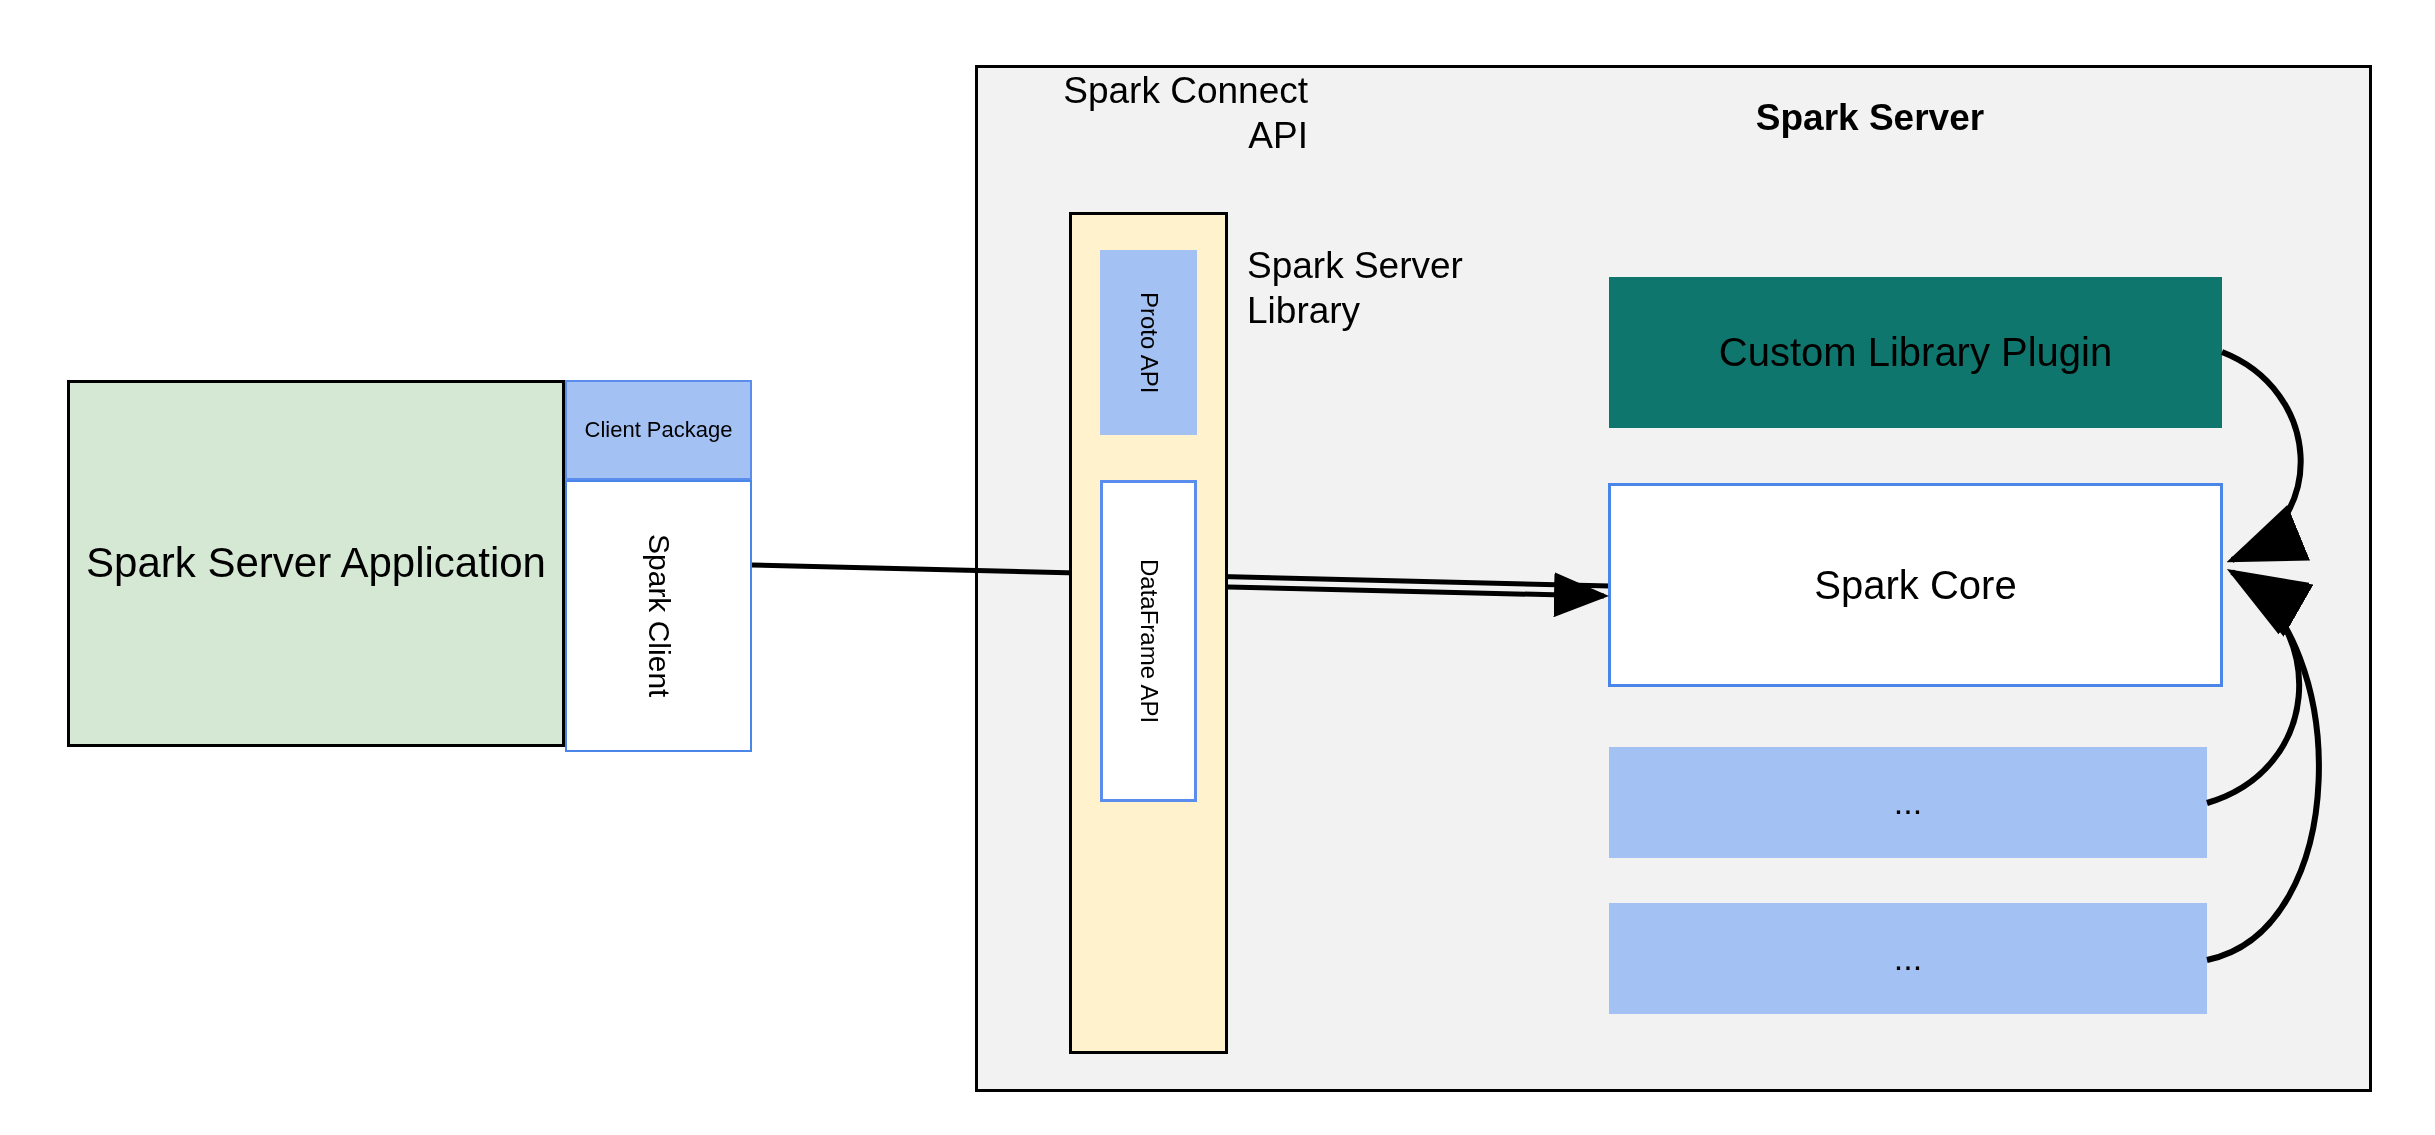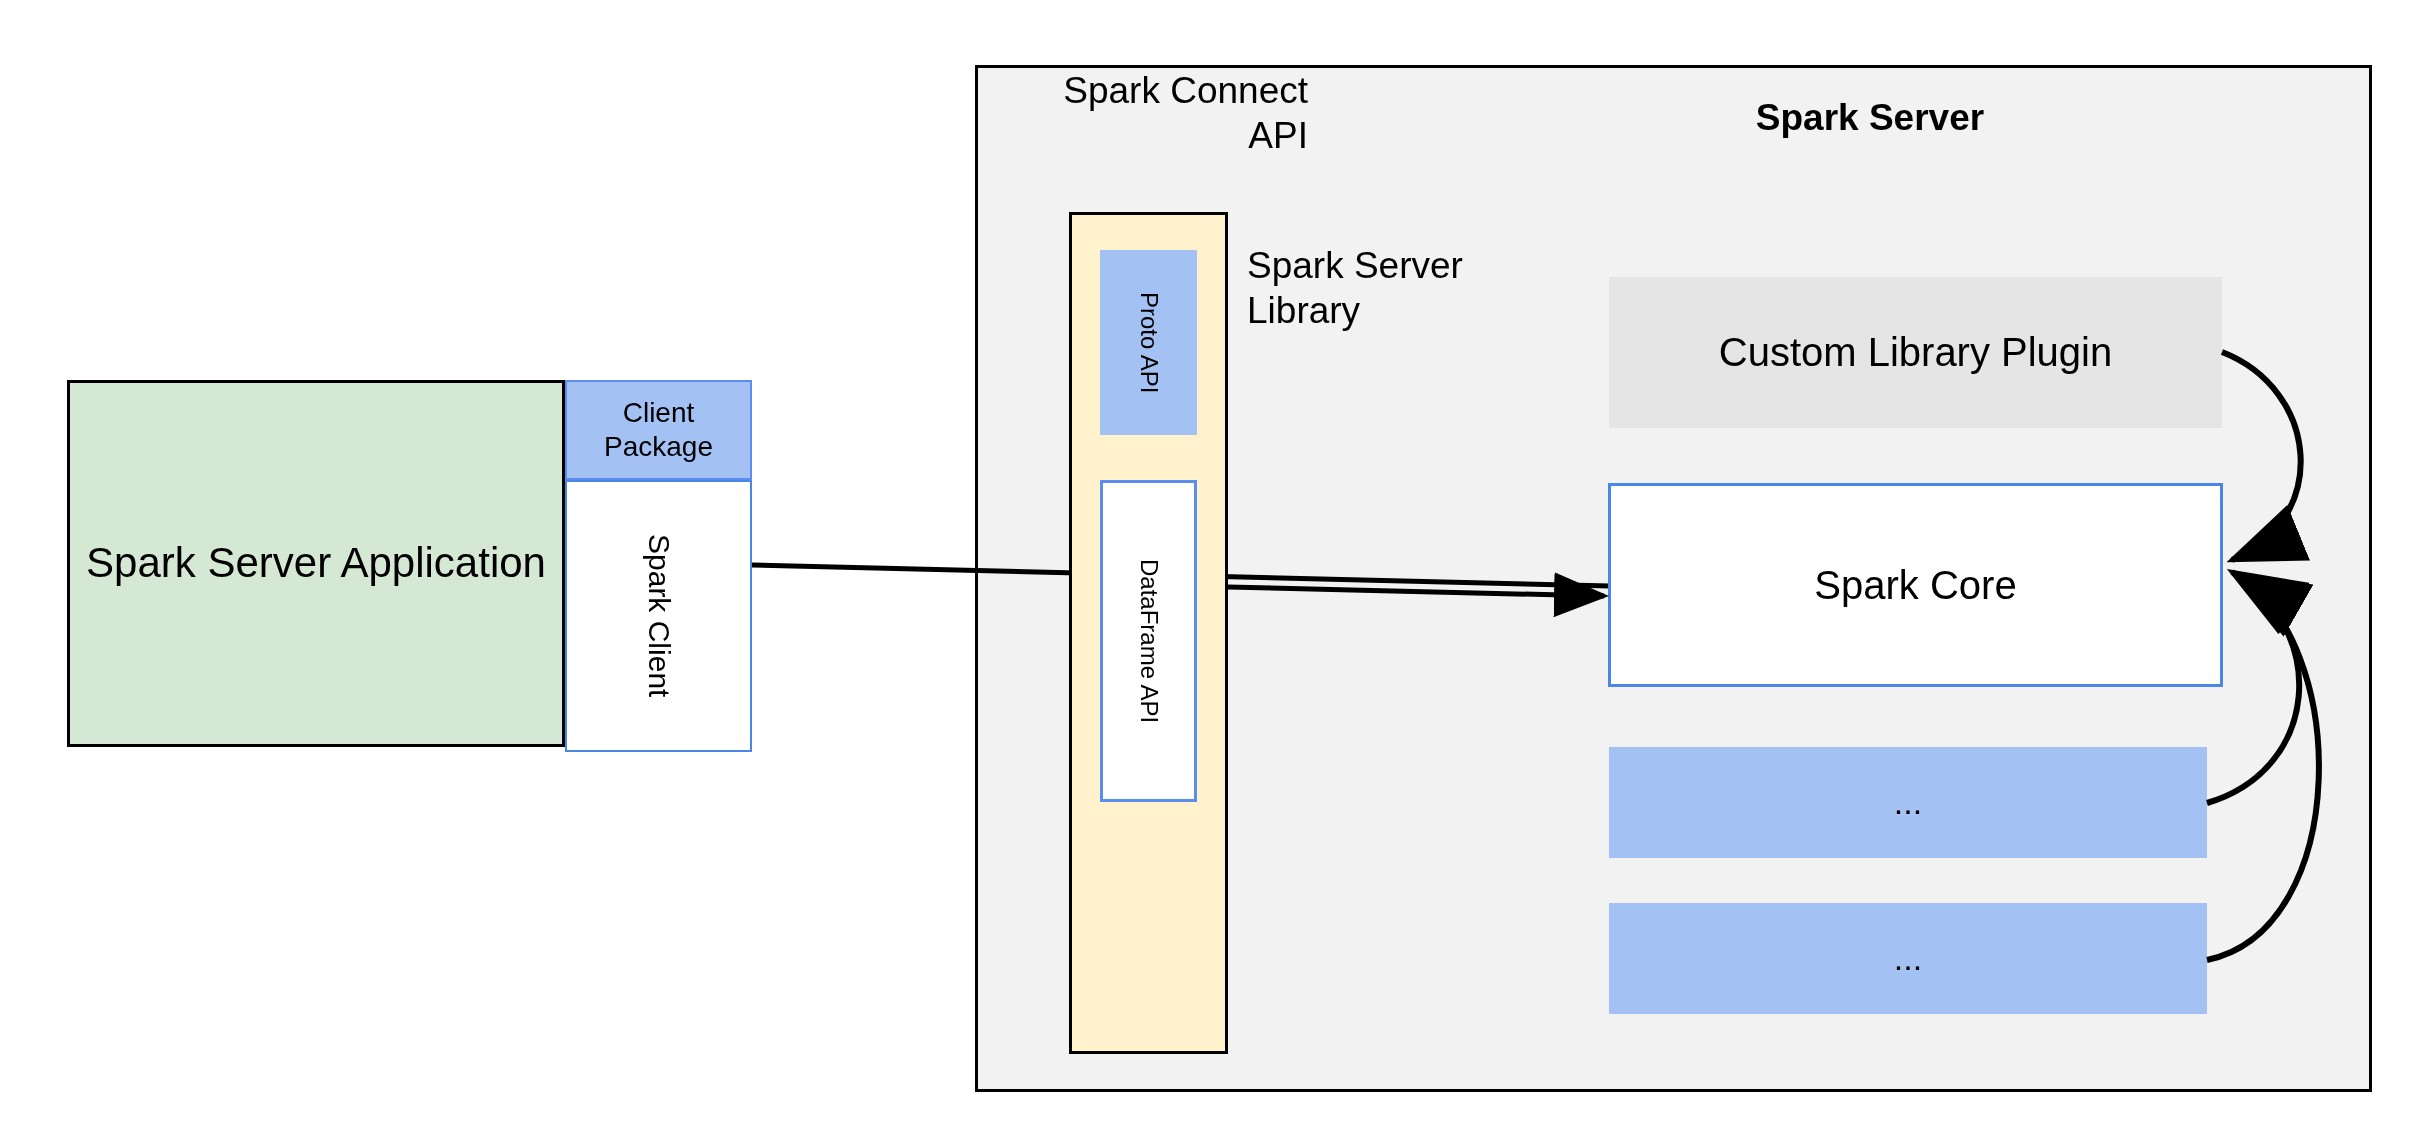--- a/index.html
+++ b/index.html
@@ -39,21 +39,21 @@
     background: #d5e8d4;
     border: 3px solid #000000;
     font-size: 42px;
     line-height: 1.25;
     z-index: 3;
   }
   #client-package {
     left: 565px; top: 380px; width: 187px; height: 100px;
     background: #a3c1f3;
     border: 2px solid #5b8def;
-    font-size: 28px;
+    font-size: 22px;
     line-height: 1.2;
     z-index: 4;
   }
   #spark-client {
     left: 565px; top: 480px; width: 187px; height: 272px;
     background: #ffffff;
     border: 2px solid #4a86e8;
     font-size: 30px;
     z-index: 4;
   }
@@ -114,21 +114,21 @@
     z-index: 5;
   }
   #dataframe-api .vtext {
     writing-mode: vertical-rl;
     text-orientation: mixed;
   }
 
   
   #custom-library-plugin {
     left: 1609px; top: 277px; width: 613px; height: 151px;
-    background: #e5e5e5;
+    background: #0f766e;
     font-size: 40px;
     z-index: 4;
   }
   #spark-core {
     left: 1608px; top: 483px; width: 615px; height: 204px;
     background: #ffffff;
     border: 3px solid #4a86e8;
     font-size: 40px;
     z-index: 4;
   }

